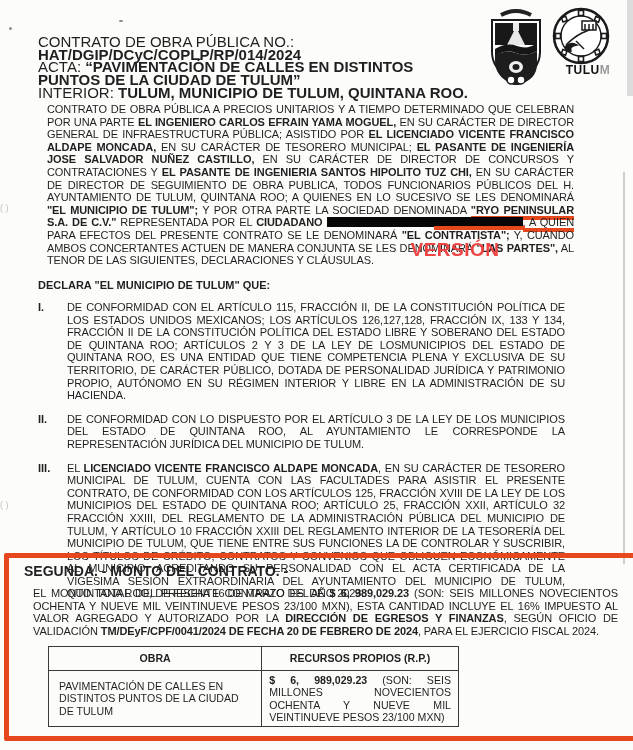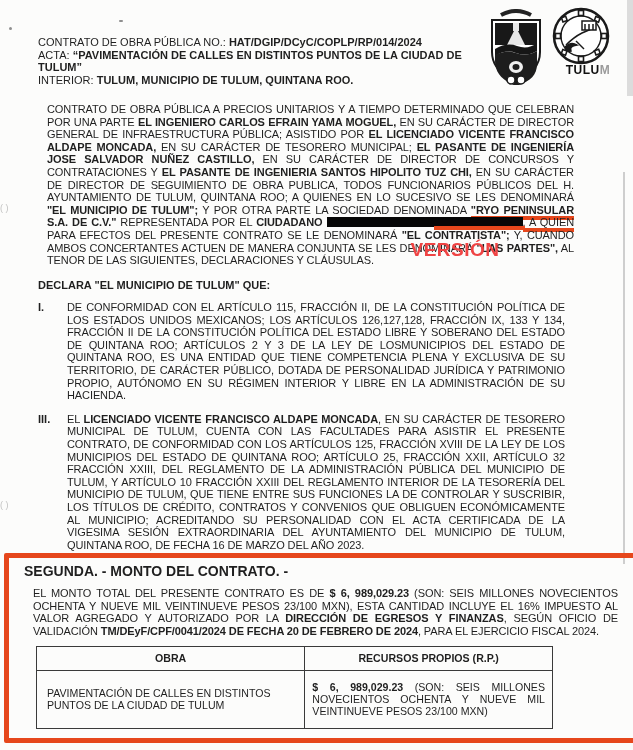--- a/index.html
+++ b/index.html
@@ -20,21 +20,21 @@
   .m{border-bottom:4px solid var(--marker);}
   .redact{
     display:inline-block;height:10px;background:#060606;vertical-align:-1px;
     position:relative;
   }
   .redact.m-tail::after{
     content:"";position:absolute;right:-2px;bottom:-3px;width:46%;height:4px;
     background:var(--marker);
   }
   
-  .hdr{position:absolute;left:38px;top:36px;width:435px;font-size:11px;line-height:12.7px;}
+  .hdr{position:absolute;left:38px;top:36px;width:435px;font-size:15px;line-height:12.7px;}
   .crest{position:absolute;left:487px;top:9px;}
   .seal{position:absolute;left:552px;top:7px;}
   .wordmark{
     position:absolute;left:548px;top:63px;width:80px;text-align:center;
     font-size:12px;font-weight:bold;letter-spacing:0.5px;color:#101010;
   }
   .wordmark .last{color:#9b9b9b;}
   
   .decl-title{
     position:absolute;left:128px;top:252px;width:220px;text-align:center;
@@ -51,27 +51,27 @@
   .item .itext{flex:1;text-align:justify;font-size:11px;line-height:12.6px;letter-spacing:-0.1px;}
   
   .redbox{
     position:absolute;left:4px;top:553px;width:603px;
     border:5px solid var(--marker);border-radius:2px;
     padding:7px 11px 9px 15px;background:transparent;
   }
   .redbox h3{margin:0 0 1px 0;font-size:14px;line-height:13px;}
   .redbox .boxp{position:static;width:auto;}
   .ctable{
-    border-collapse:collapse;margin:9px 0 0 12px;width:517px;
+    border-collapse:collapse;margin:9px 0 0 24px;width:411px;
     font-size:10.6px;line-height:12.4px;
   }
   .ctable th,.ctable td{border:1.4px solid #3a3a3a;}
   .ctable th{font-weight:bold;text-align:center;padding:5px 4px;}
   .ctable td{vertical-align:middle;}
-  .ctable td.obra{padding:16px 10px;text-align:left;width:52%;}
+  .ctable td.obra{padding:9px 10px;text-align:left;width:52%;}
   .ctable td.recursos{padding:3px 7px;text-align:justify;width:48%;}
   
   .edge-band{position:absolute;left:627px;top:0;width:6px;height:96px;background:#dcdcdc;}
   .edge-line{position:absolute;left:623px;top:172px;width:1.5px;height:392px;background:#c6c6c6;opacity:.85;}
   .dot{position:absolute;background:#8f8f8f;border-radius:50%;}
   .smudge{position:absolute;color:#9a9a9a;font-size:9px;opacity:.6;}
 </style>
 </head>
 <body>
 
@@ -139,20 +139,24 @@
   </div>
 
   <div class="declara">DECLARA "EL MUNICIPIO DE TULUM" QUE:</div>
 
   <div class="list">
     <div class="item">
       <div class="num">I.</div>
       <div class="itext"><span>DE CONFORMIDAD CON EL ARTÍCULO 115, FRACCIÓN II, DE LA CONSTITUCIÓN POLÍTICA DE LOS ESTADOS UNIDOS MEXICANOS; LOS ARTÍCULOS 126,127,128, FRACCIÓN IX, 133 Y 134, FRACCIÓN II DE LA CONSTITUCIÓN POLÍTICA DEL ESTADO LIBRE Y SOBERANO DEL ESTADO DE QUINTANA ROO; ARTÍCULOS 2 Y 3 DE LA LEY DE LOSMUNICIPIOS DEL ESTADO DE QUINTANA ROO, ES UNA ENTIDAD QUE TIENE COMPETENCIA PLENA Y EXCLUSIVA DE SU TERRITORIO, DE CARÁCTER PÚBLICO, DOTADA DE PERSONALIDAD JURÍDICA Y PATRIMONIO PROPIO, AUTÓNOMO EN SU RÉGIMEN INTERIOR Y LIBRE EN LA ADMINISTRACIÓN DE SU HACIENDA.</span></div>
     </div>
     <div class="item">
+      <div class="num">II.</div>
+      <div class="itext"><span>DE CONFORMIDAD CON LO DISPUESTO POR EL ARTÍCULO 3 DE LA LEY DE LOS MUNICIPIOS DEL ESTADO DE QUINTANA ROO, AL AYUNTAMIENTO LE CORRESPONDE LA REPRESENTACIÓN JURÍDICA DEL MUNICIPIO DE TULUM.</span></div>
+    </div>
+    <div class="item">
       <div class="num">III.</div>
       <div class="itext"><span>EL </span><span class="b">LICENCIADO VICENTE FRANCISCO ALDAPE MONCADA</span><span>, EN SU CARÁCTER DE TESORERO MUNICIPAL DE TULUM, CUENTA CON LAS FACULTADES PARA ASISTIR EL PRESENTE CONTRATO, DE CONFORMIDAD CON LOS ARTÍCULOS 125, FRACCIÓN XVIII DE LA LEY DE LOS MUNICIPIOS DEL ESTADO DE QUINTANA ROO; ARTÍCULO 25, FRACCIÓN XXII, ARTÍCULO 32 FRACCIÓN XXIII, DEL REGLAMENTO DE LA ADMINISTRACIÓN PÚBLICA DEL MUNICIPIO DE TULUM, Y ARTÍCULO 10 FRACCIÓN XXIII DEL REGLAMENTO INTERIOR DE LA TESORERÍA DEL MUNICIPIO DE TULUM, QUE TIENE ENTRE SUS FUNCIONES LA DE CONTROLAR Y SUSCRIBIR, LOS TÍTULOS DE CRÉDITO, CONTRATOS Y CONVENIOS QUE OBLIGUEN ECONÓMICAMENTE AL MUNICIPIO; ACREDITANDO SU PERSONALIDAD CON EL ACTA CERTIFICADA DE LA VIGESIMA SESIÓN EXTRAORDINARIA DEL AYUNTAMIENTO DEL MUNICIPIO DE TULUM, QUINTANA ROO, DE FECHA 16 DE MARZO DEL AÑO 2023.</span></div>
     </div>
   </div>
 
   <div class="redbox">
     <h3>SEGUNDA. - MONTO DEL CONTRATO. -</h3>
     <p class="p boxp"><span>EL MONTO TOTAL DEL PRESENTE CONTRATO ES DE </span><span class="b">$ 6, 989,029.23</span><span> (SON: SEIS MILLONES NOVECIENTOS OCHENTA Y NUEVE MIL VEINTINUEVE PESOS 23/100 MXN), ESTA CANTIDAD INCLUYE EL 16% IMPUESTO AL VALOR AGREGADO Y AUTORIZADO POR LA </span><span class="b">DIRECCIÓN DE EGRESOS Y FINANZAS</span><span>, SEGÚN OFICIO DE VALIDACIÓN </span><span class="b">TM/DEyF/CPF/0041/2024 DE FECHA 20 DE FEBRERO DE 2024</span><span>, PARA EL EJERCICIO FISCAL 2024.</span></p>
     <table class="ctable">
       <thead>

